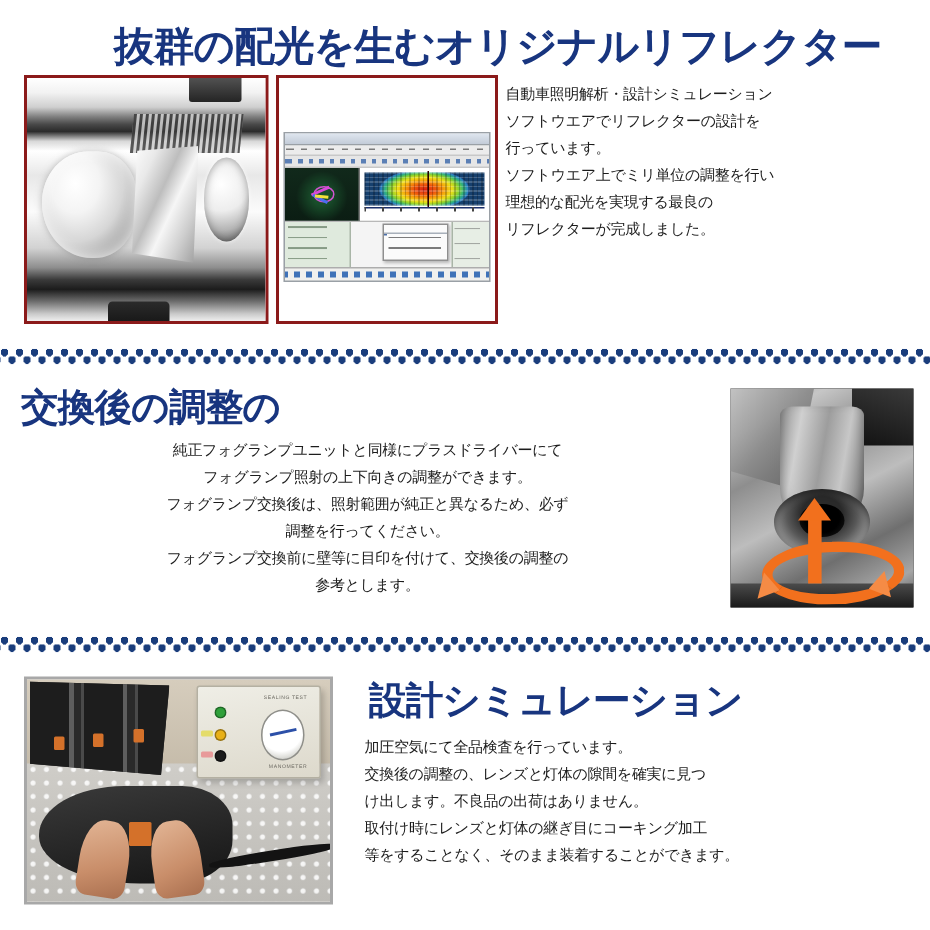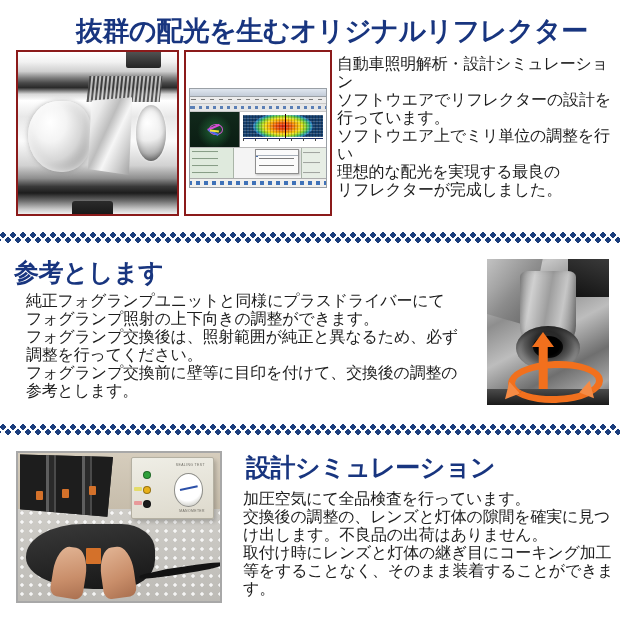--- a/index.html
+++ b/index.html
@@ -24,21 +24,21 @@
     font-weight: bold;
     letter-spacing: -0.5px;
     white-space: nowrap;
     line-height: 1;
   }
   .h-main { font-size: 27px; }
   .h-sec  { font-size: 25px; }
 
   
   .body-text {
-    font-size: 16px;
+    font-size: 10px;
     line-height: 18px;
     color: #1c1c1c;
     white-space: pre-line;
     letter-spacing: -0.2px;
   }
 
   
   .dot-divider {
     position: absolute;
     left: 0;
@@ -402,23 +402,23 @@
 行っています。
 ソフトウエア上でミリ単位の調整を行い
 理想的な配光を実現する最良の
 リフレクターが完成しました。</div>
   </div>
 
   <div class="dot-divider" style="top:232px;"></div>
 
   <div>
 
-    <div class="heading h-sec" style="position:absolute; left:14px; top:260px;">参考とします</div>
-
-    <div class="body-text" style="position:absolute; left:26px; top:292px; width:462px;">純正フォグランプユニットと同様にプラスドライバーにて
+    <div class="heading h-sec" style="position:absolute; left:14px; top:260px;">交換後の調整の</div>
+
+    <div class="body-text" style="position:absolute; left:14px; top:292px; width:462px;text-align:center;">純正フォグランプユニットと同様にプラスドライバーにて
 フォグランプ照射の上下向きの調整ができます。
 フォグランプ交換後は、照射範囲が純正と異なるため、必ず
 調整を行ってください。
 フォグランプ交換前に壁等に目印を付けて、交換後の調整の
 参考とします。</div>
 
     <div class="plain-photo" style="left:487px; top:259px; width:122px; height:146px;">
       <div class="screw">
         <div class="screw-dark-top"></div>
         <div class="screw-boss"></div>

